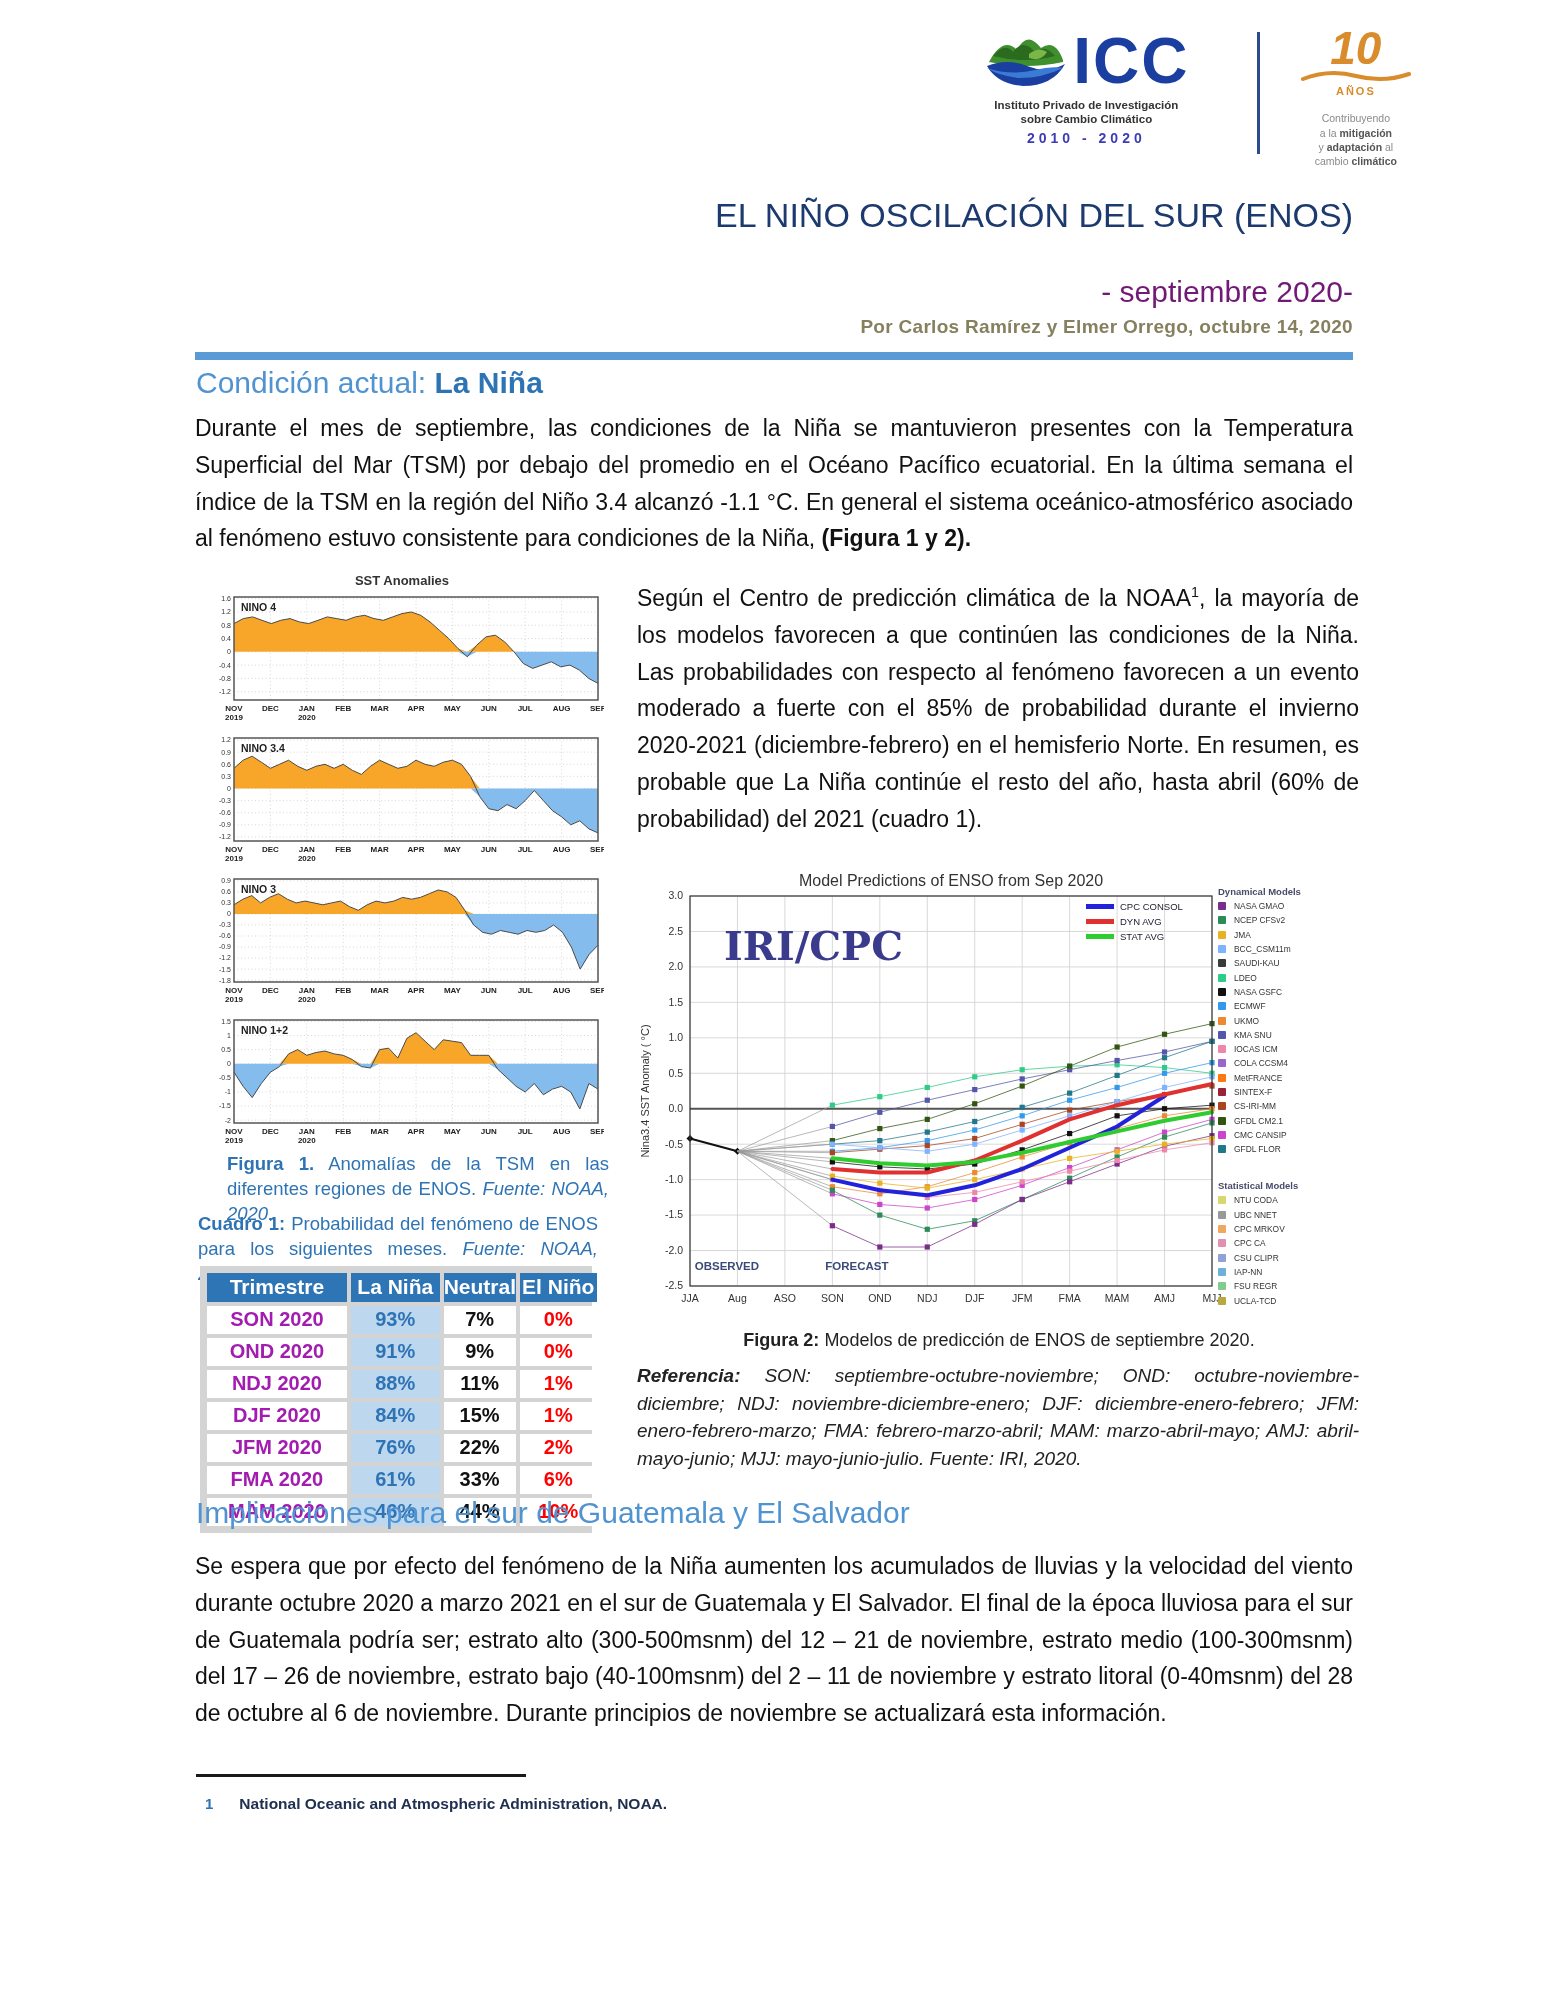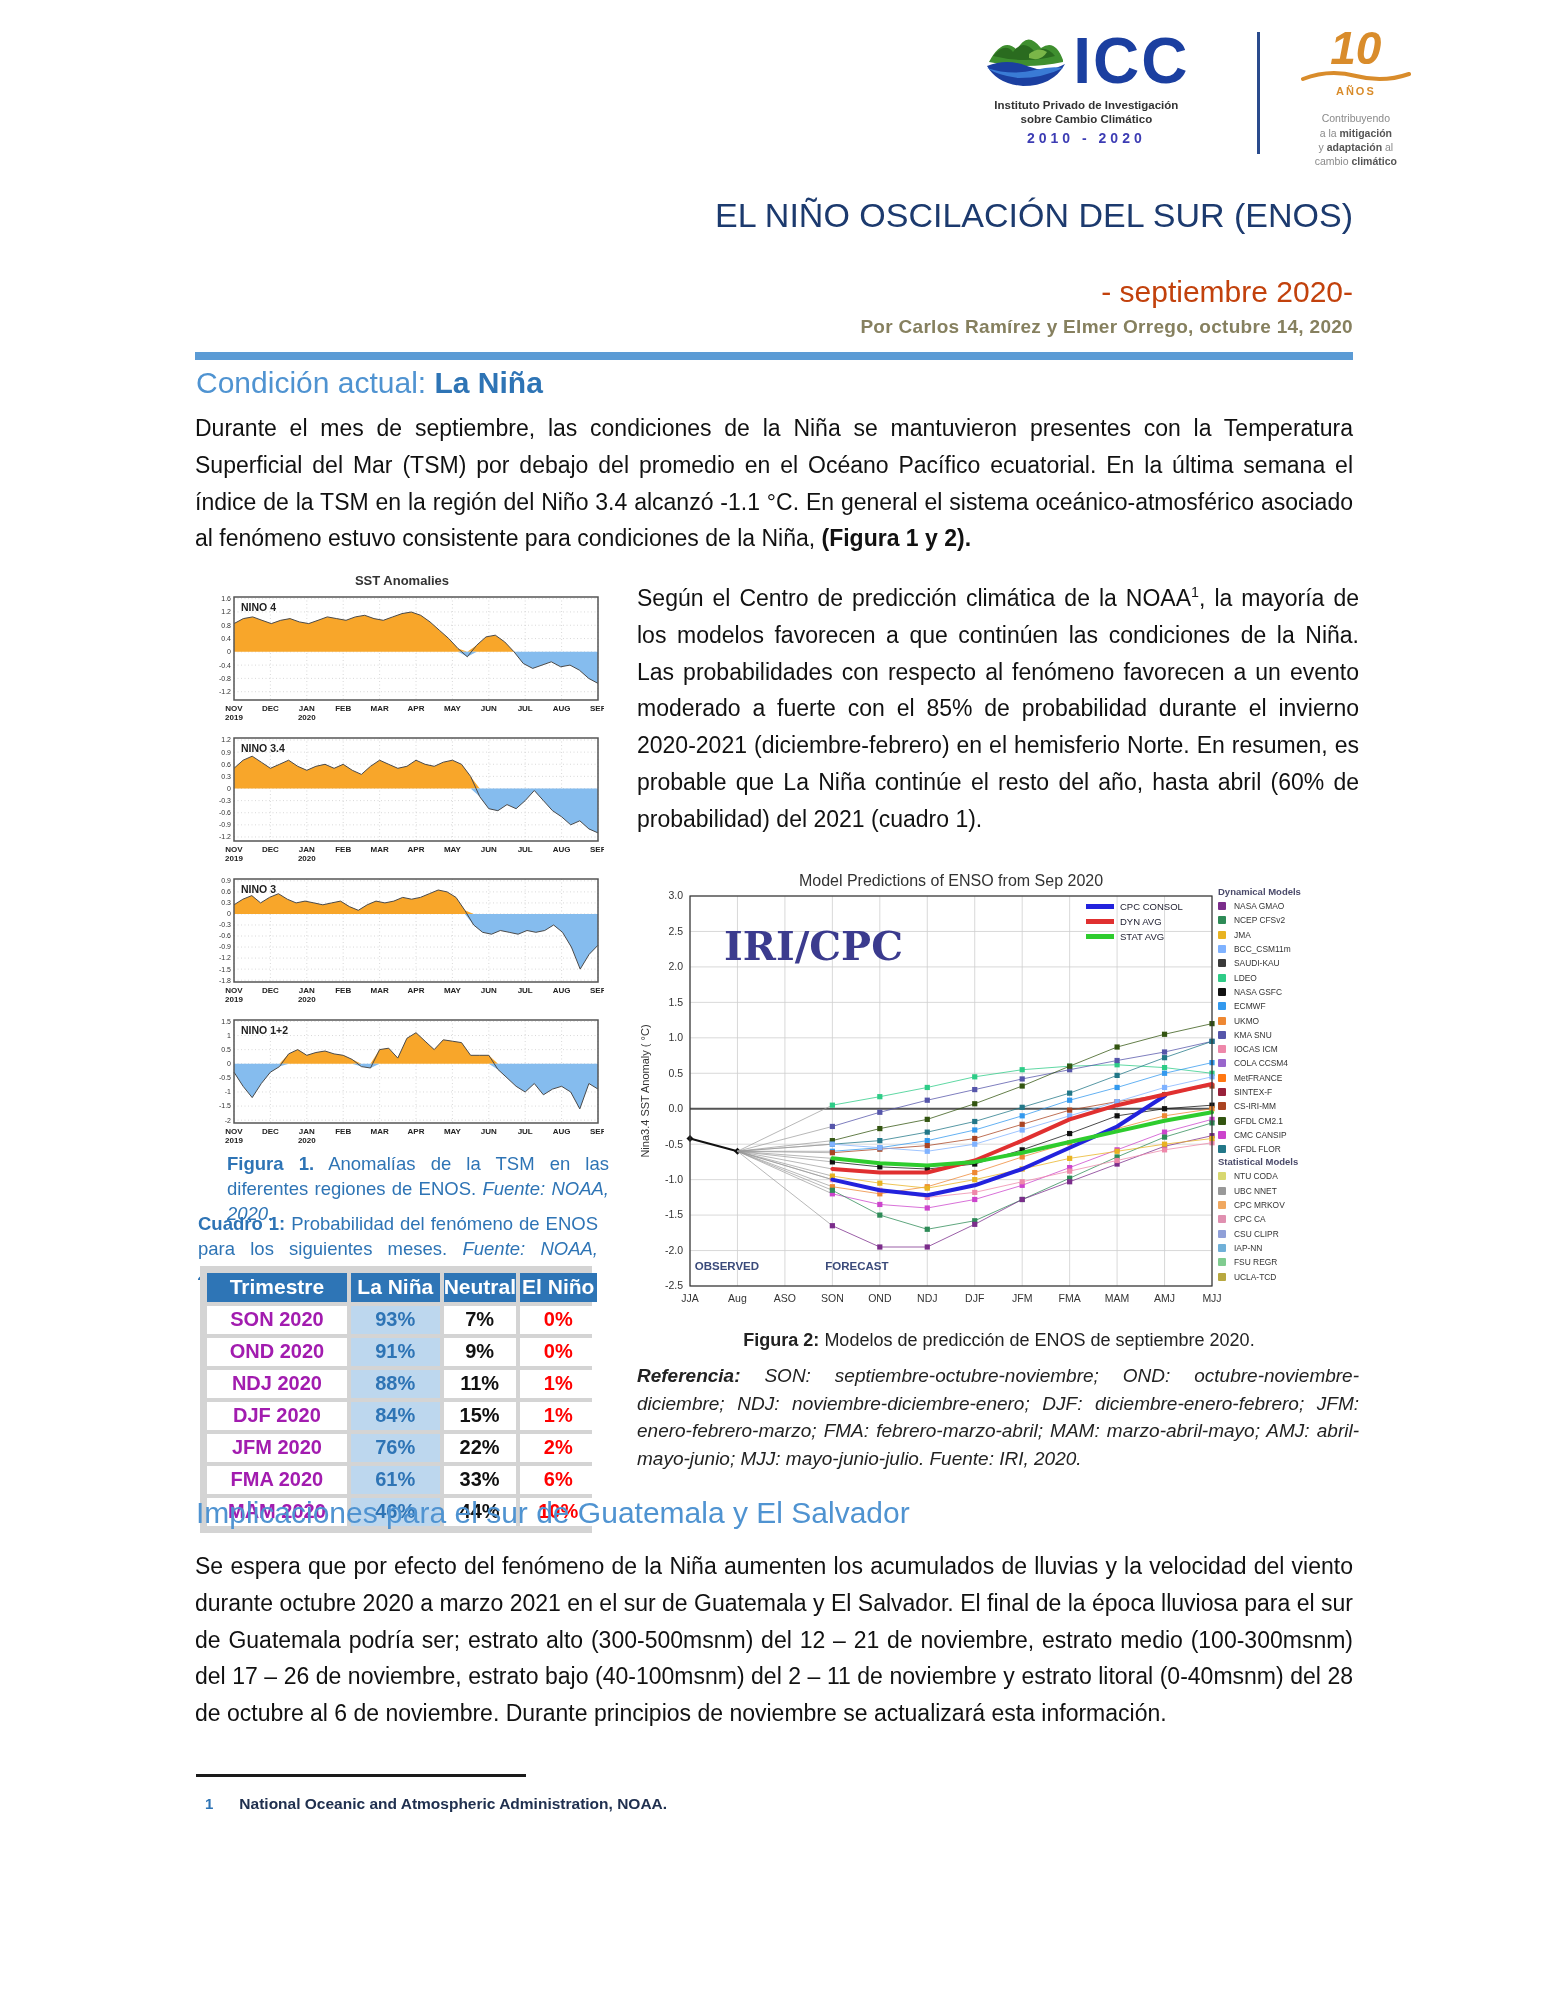--- a/index.html
+++ b/index.html
@@ -17,21 +17,21 @@
   .logo-divider { width:3px; background:#2a4b8d; margin:4px 22px 14px 22px; }
   .anniv { width:150px; text-align:center; }
   .anniv-10 { font-size:46px; font-weight:bold; color:#d98c2b; line-height:0.9; font-style:italic; }
   .anniv-anos { font-size:11px; font-weight:bold; color:#d98c2b; letter-spacing:2px; margin-top:-2px; }
   .anniv-tag { margin-top:14px; font-size:10.5px; color:#8a8a8a; line-height:1.35; }
   .anniv-tag b { color:#555; }
 
   
   .title-wrap { position:absolute; left:195px; top:196px; width:1158px; text-align:right; }
   .doc-title { font-size:34px; color:#1c3a6e; font-weight:400; letter-spacing:0px; }
-  .doc-subtitle { font-size:30px; color:#c2410c; font-weight:400; margin-top:40px; }
+  .doc-subtitle { font-size:30px; color:#701a75; font-weight:400; margin-top:40px; }
   .byline { position:absolute; left:195px; top:316px; width:1158px; text-align:right;
             font-size:19px; color:#86805f; font-weight:bold; letter-spacing:0.3px; }
 
   .blue-bar { position:absolute; left:195px; top:352px; width:1158px; height:8px; background:#5b9bd5; }
 
   h2.sec { font-size:30px; font-weight:400; color:#4f93d1; }
   h2.sec .emph { color:#2e74b5; font-weight:bold; }
 
   .h-cond-actual { position:absolute; left:196px; top:366px; }
   .para { font-size:23px; line-height:1.6; text-align:justify; color:#111; }
@@ -46,21 +46,21 @@
   .rightcol { position:absolute; left:637px; top:580px; width:722px; }
   .h-cond-esp { margin-bottom:10px; }
 
   
   .fig2-wrap { position:absolute; left:636px; top:870px; width:726px; height:456px; }
   .fig2-legend { position:absolute; left:582px; top:16px; width:144px; }
   .leg-header { font-size:9.5px; color:#4a4a6a; margin-bottom:2px; font-weight:bold; }
   .leg-item { display:flex; align-items:center; gap:8px; height:14.3px; }
   .leg-swatch { width:8px; height:8px; border-radius:1px; flex:0 0 8px; }
   .leg-label { font-size:8.4px; color:#333; white-space:nowrap; }
-  .stat-gap { }
+  .stat-gap { margin-top:24px; }
 
   .fig2-caption { position:absolute; left:636px; top:1330px; width:726px; text-align:center;
                   font-size:18px; color:#222; }
   .fig2-caption b { color:#222; }
   .referencia { position:absolute; left:637px; top:1362px; width:722px; font-size:19px;
                 font-style:italic; color:#222; line-height:1.45; text-align:justify; }
   .referencia b { font-style:italic; }
 
   
   .caption { font-size:18.5px; color:#2e74b5; line-height:1.35; text-align:justify; }

